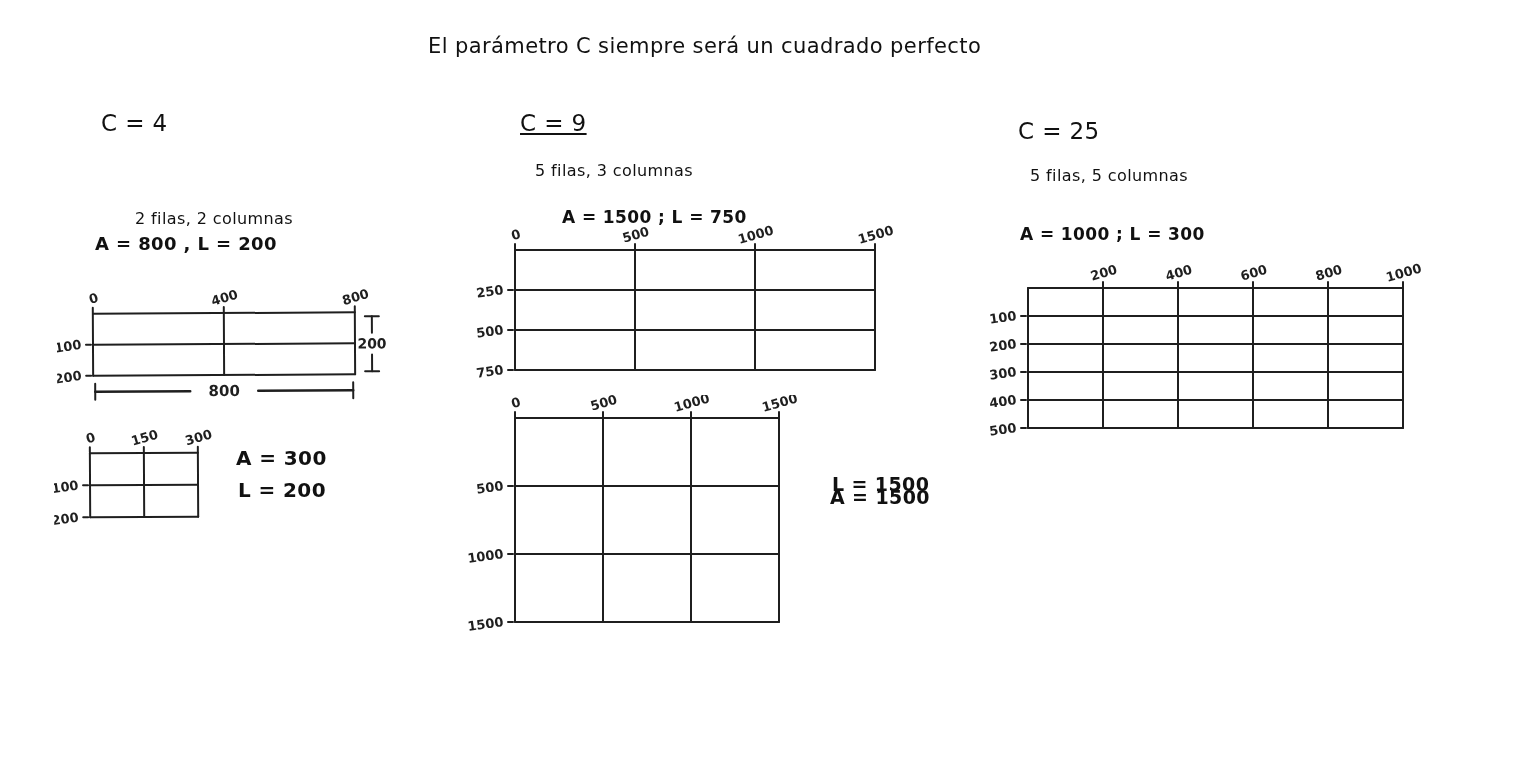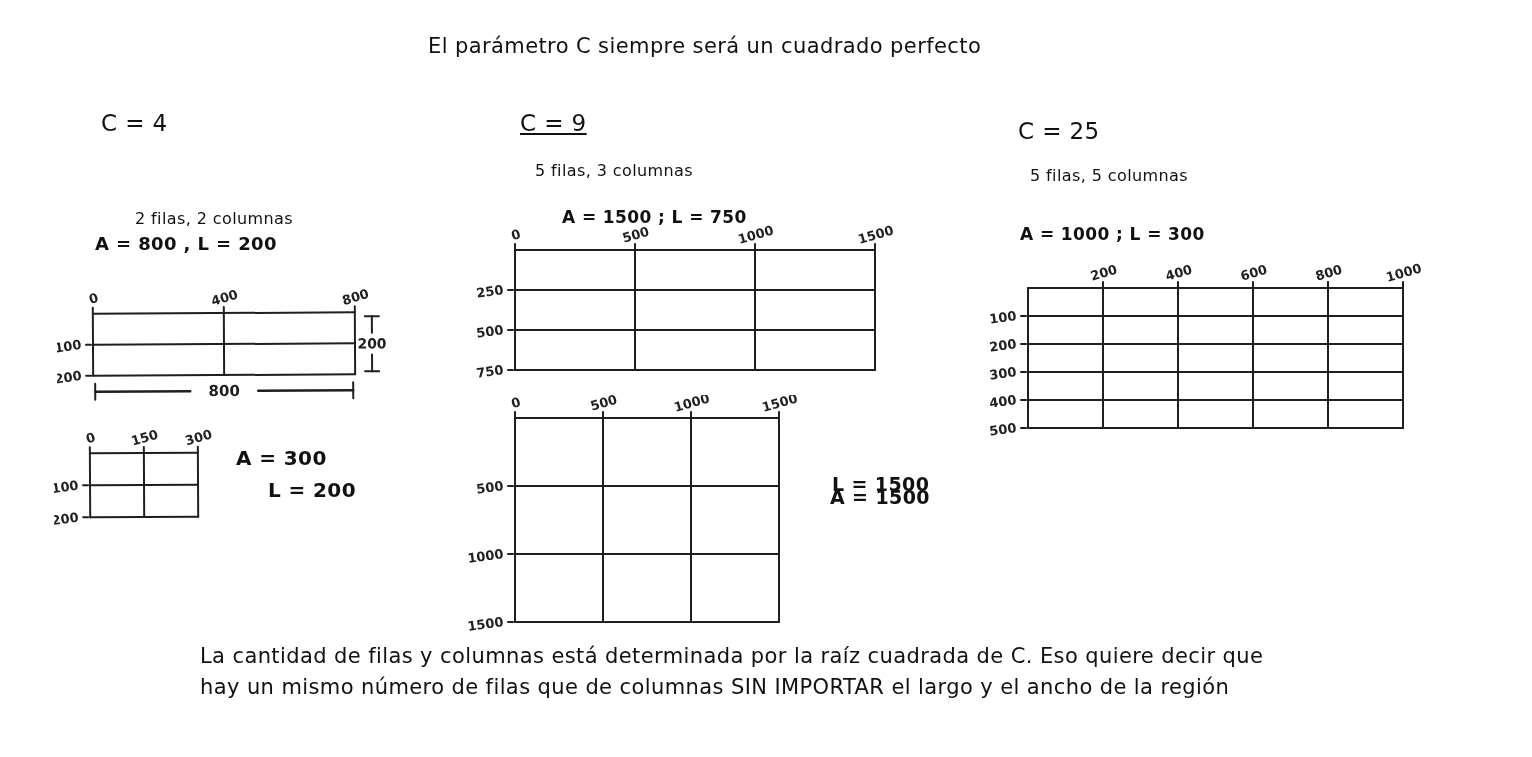--- a/index.html
+++ b/index.html
@@ -74,21 +74,21 @@
         <text x="92" y="18" font-size="13" font-weight="700" fill="#1f1f1f" text-anchor="middle" transform="rotate(-16 92 18)">150</text>
         <line x1="144" y1="23" x2="144" y2="28" stroke="#1f1f1f" stroke-width="2" stroke-linecap="round"></line>
         <text x="146" y="18" font-size="13" font-weight="700" fill="#1f1f1f" text-anchor="middle" transform="rotate(-16 146 18)">300</text>
         <line x1="29" y1="61" x2="34" y2="61" stroke="#1f1f1f" stroke-width="2" stroke-linecap="round"></line>
         <text x="25" y="65" font-size="13" font-weight="700" fill="#1f1f1f" text-anchor="end" transform="rotate(-8 25 65)">100</text>
         <line x1="29" y1="93" x2="34" y2="93" stroke="#1f1f1f" stroke-width="2" stroke-linecap="round"></line>
         <text x="25" y="97" font-size="13" font-weight="700" fill="#1f1f1f" text-anchor="end" transform="rotate(-8 25 97)">200</text>
       </svg></div>
 
   <div class="abs hand side-label" style="left:236px;top:446px;font-size:20px;">A = 300</div>
-  <div class="abs hand side-label" style="left:238px;top:478px;font-size:20px;margin-left:30px;">L = 200</div>
+  <div class="abs hand side-label" style="left:238px;top:478px;font-size:20px;">L = 200</div>
 
   <div class="abs hand c-heading" style="left:520px;top:110px;text-decoration:underline;">C = 9</div>
   <div class="abs hand dims" style="left:535px;top:161px;">5 filas, 3 columnas</div>
   <div class="abs hand params" style="left:562px;top:199px;font-size:17px;margin-top:8px;">A = 1500 ;   L = 750</div>
 
   <div class="grid-box" style="left:475px;top:222px;"><svg xmlns="http://www.w3.org/2000/svg" width="440" height="160" font-family="DejaVu Sans, sans-serif">
         <line x1="40" y1="28" x2="40" y2="148" stroke="#1f1f1f" stroke-width="2" stroke-linecap="round"></line>
         <line x1="160" y1="28" x2="160" y2="148" stroke="#1f1f1f" stroke-width="2" stroke-linecap="round"></line>
         <line x1="280" y1="28" x2="280" y2="148" stroke="#1f1f1f" stroke-width="2" stroke-linecap="round"></line>
         <line x1="400" y1="28" x2="400" y2="148" stroke="#1f1f1f" stroke-width="2" stroke-linecap="round"></line>
@@ -172,16 +172,14 @@
         <line x1="36" y1="86" x2="41" y2="86" stroke="#1f1f1f" stroke-width="2" stroke-linecap="round"></line>
         <text x="32" y="90" font-size="13" font-weight="700" fill="#1f1f1f" text-anchor="end" transform="rotate(-8 32 90)">200</text>
         <line x1="36" y1="114" x2="41" y2="114" stroke="#1f1f1f" stroke-width="2" stroke-linecap="round"></line>
         <text x="32" y="118" font-size="13" font-weight="700" fill="#1f1f1f" text-anchor="end" transform="rotate(-8 32 118)">300</text>
         <line x1="36" y1="142" x2="41" y2="142" stroke="#1f1f1f" stroke-width="2" stroke-linecap="round"></line>
         <text x="32" y="146" font-size="13" font-weight="700" fill="#1f1f1f" text-anchor="end" transform="rotate(-8 32 146)">400</text>
         <line x1="36" y1="170" x2="41" y2="170" stroke="#1f1f1f" stroke-width="2" stroke-linecap="round"></line>
         <text x="32" y="174" font-size="13" font-weight="700" fill="#1f1f1f" text-anchor="end" transform="rotate(-8 32 174)">500</text>
       </svg></div>
 
-  <div class="abs hand footer-line" style="left:200px;top:641px;">La cantidad de filas y columnas está determinada por la raíz cuadrada de C. Eso quiere decir que</div>
-  <div class="abs hand footer-line" style="left:200px;top:672px;">hay un mismo número de filas que de columnas SIN IMPORTAR el largo y el ancho de la región</div>
 
 </div>
 
 </body></html>

